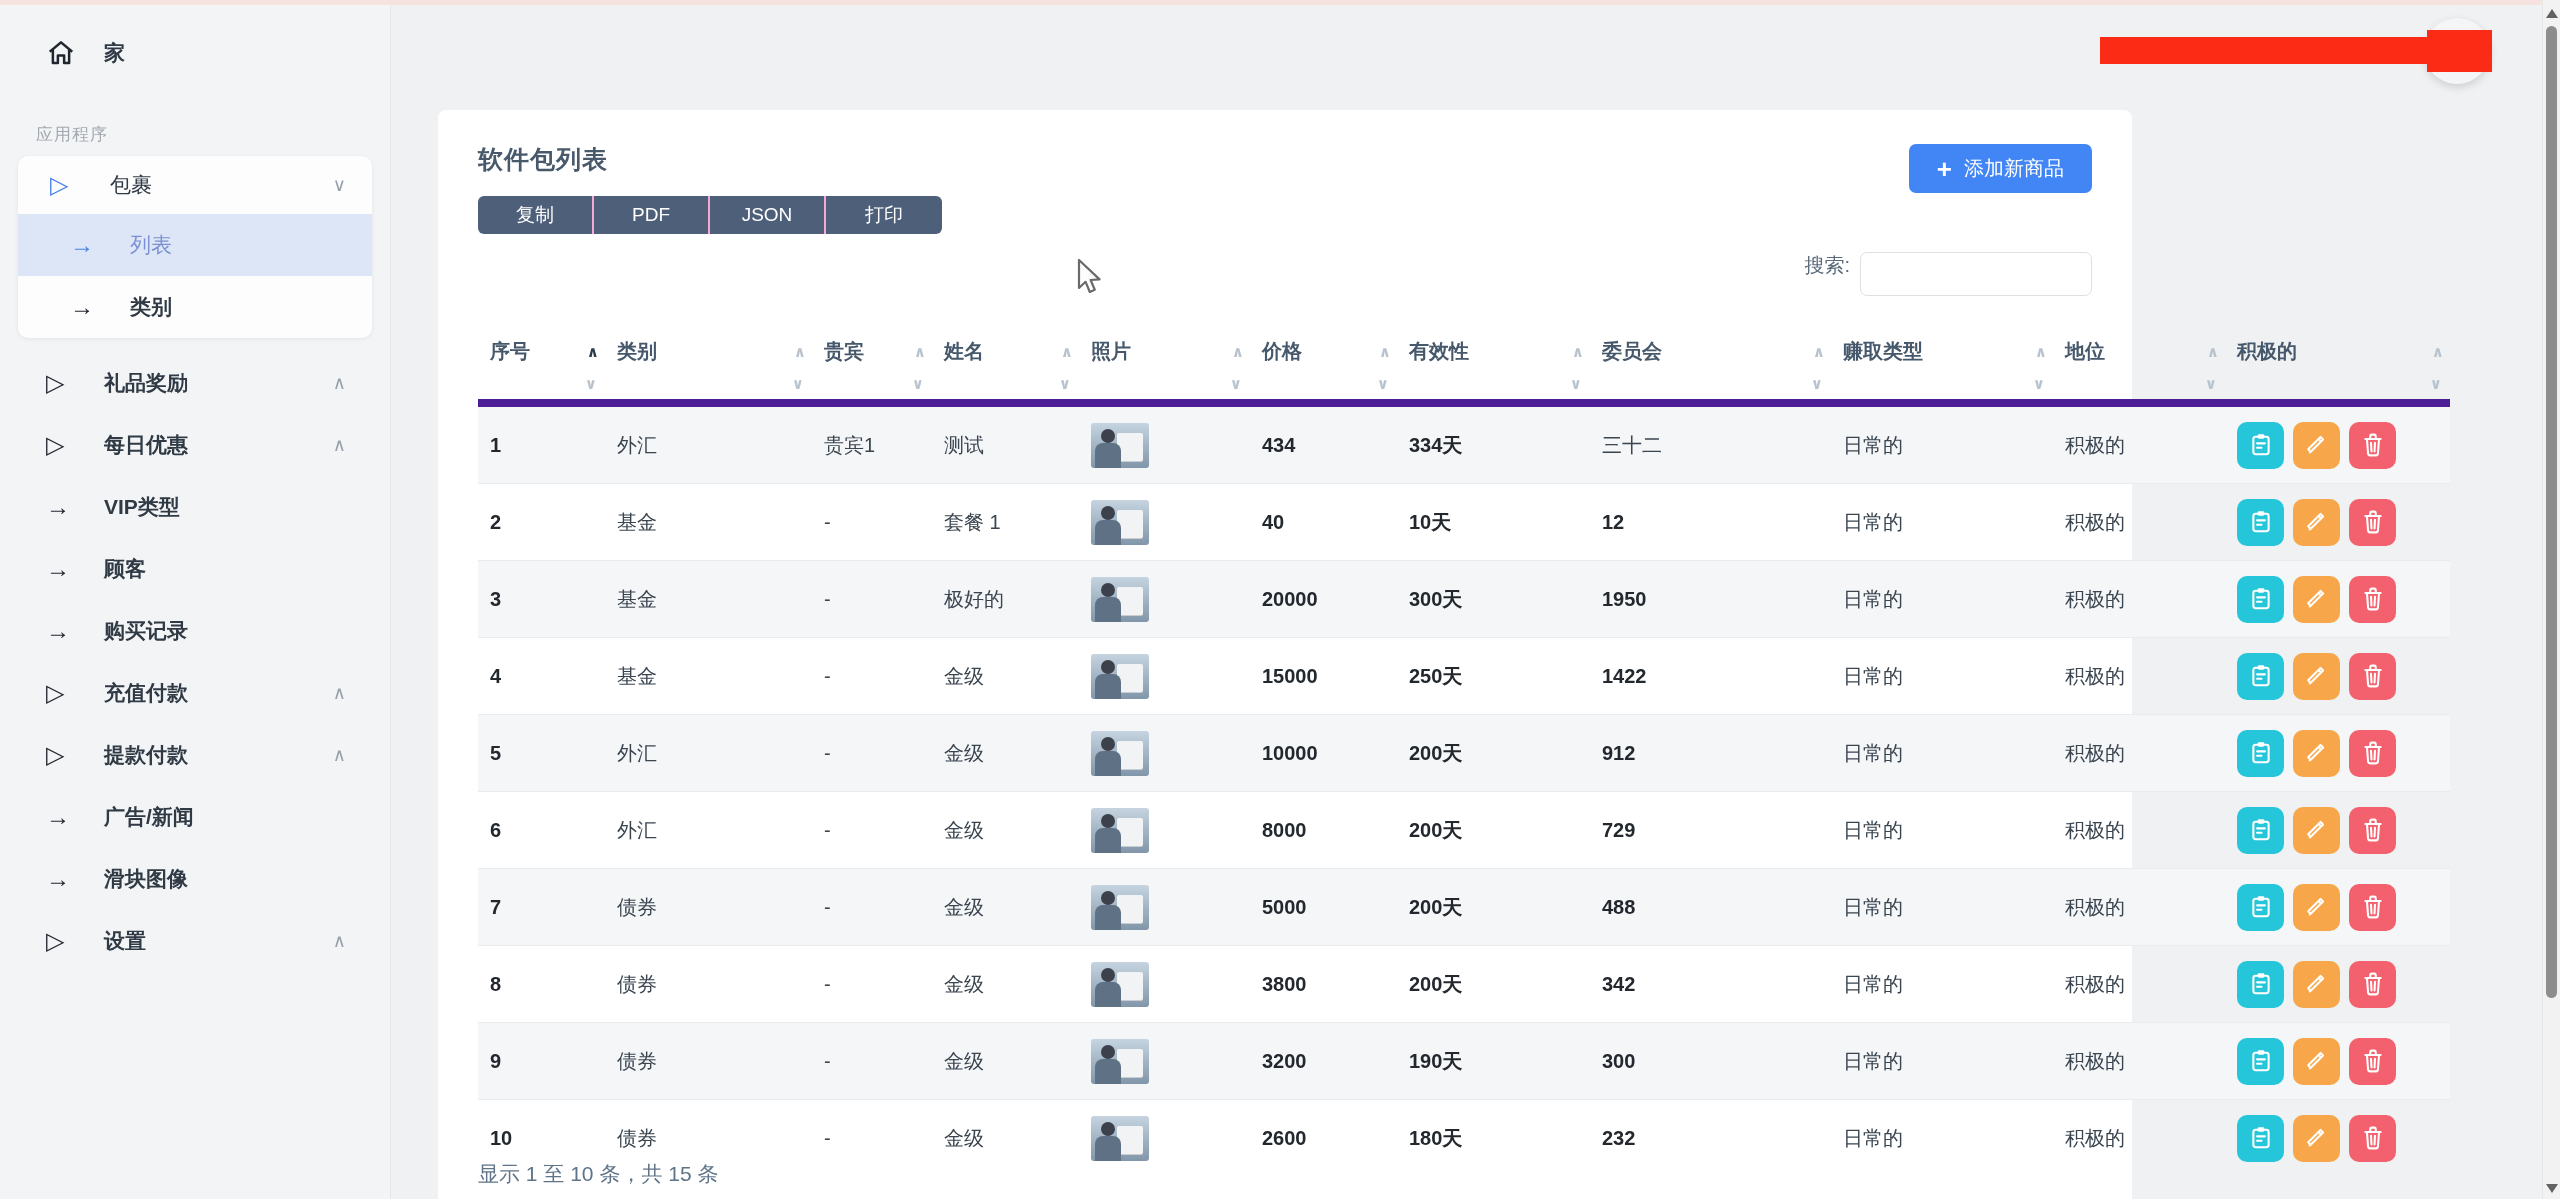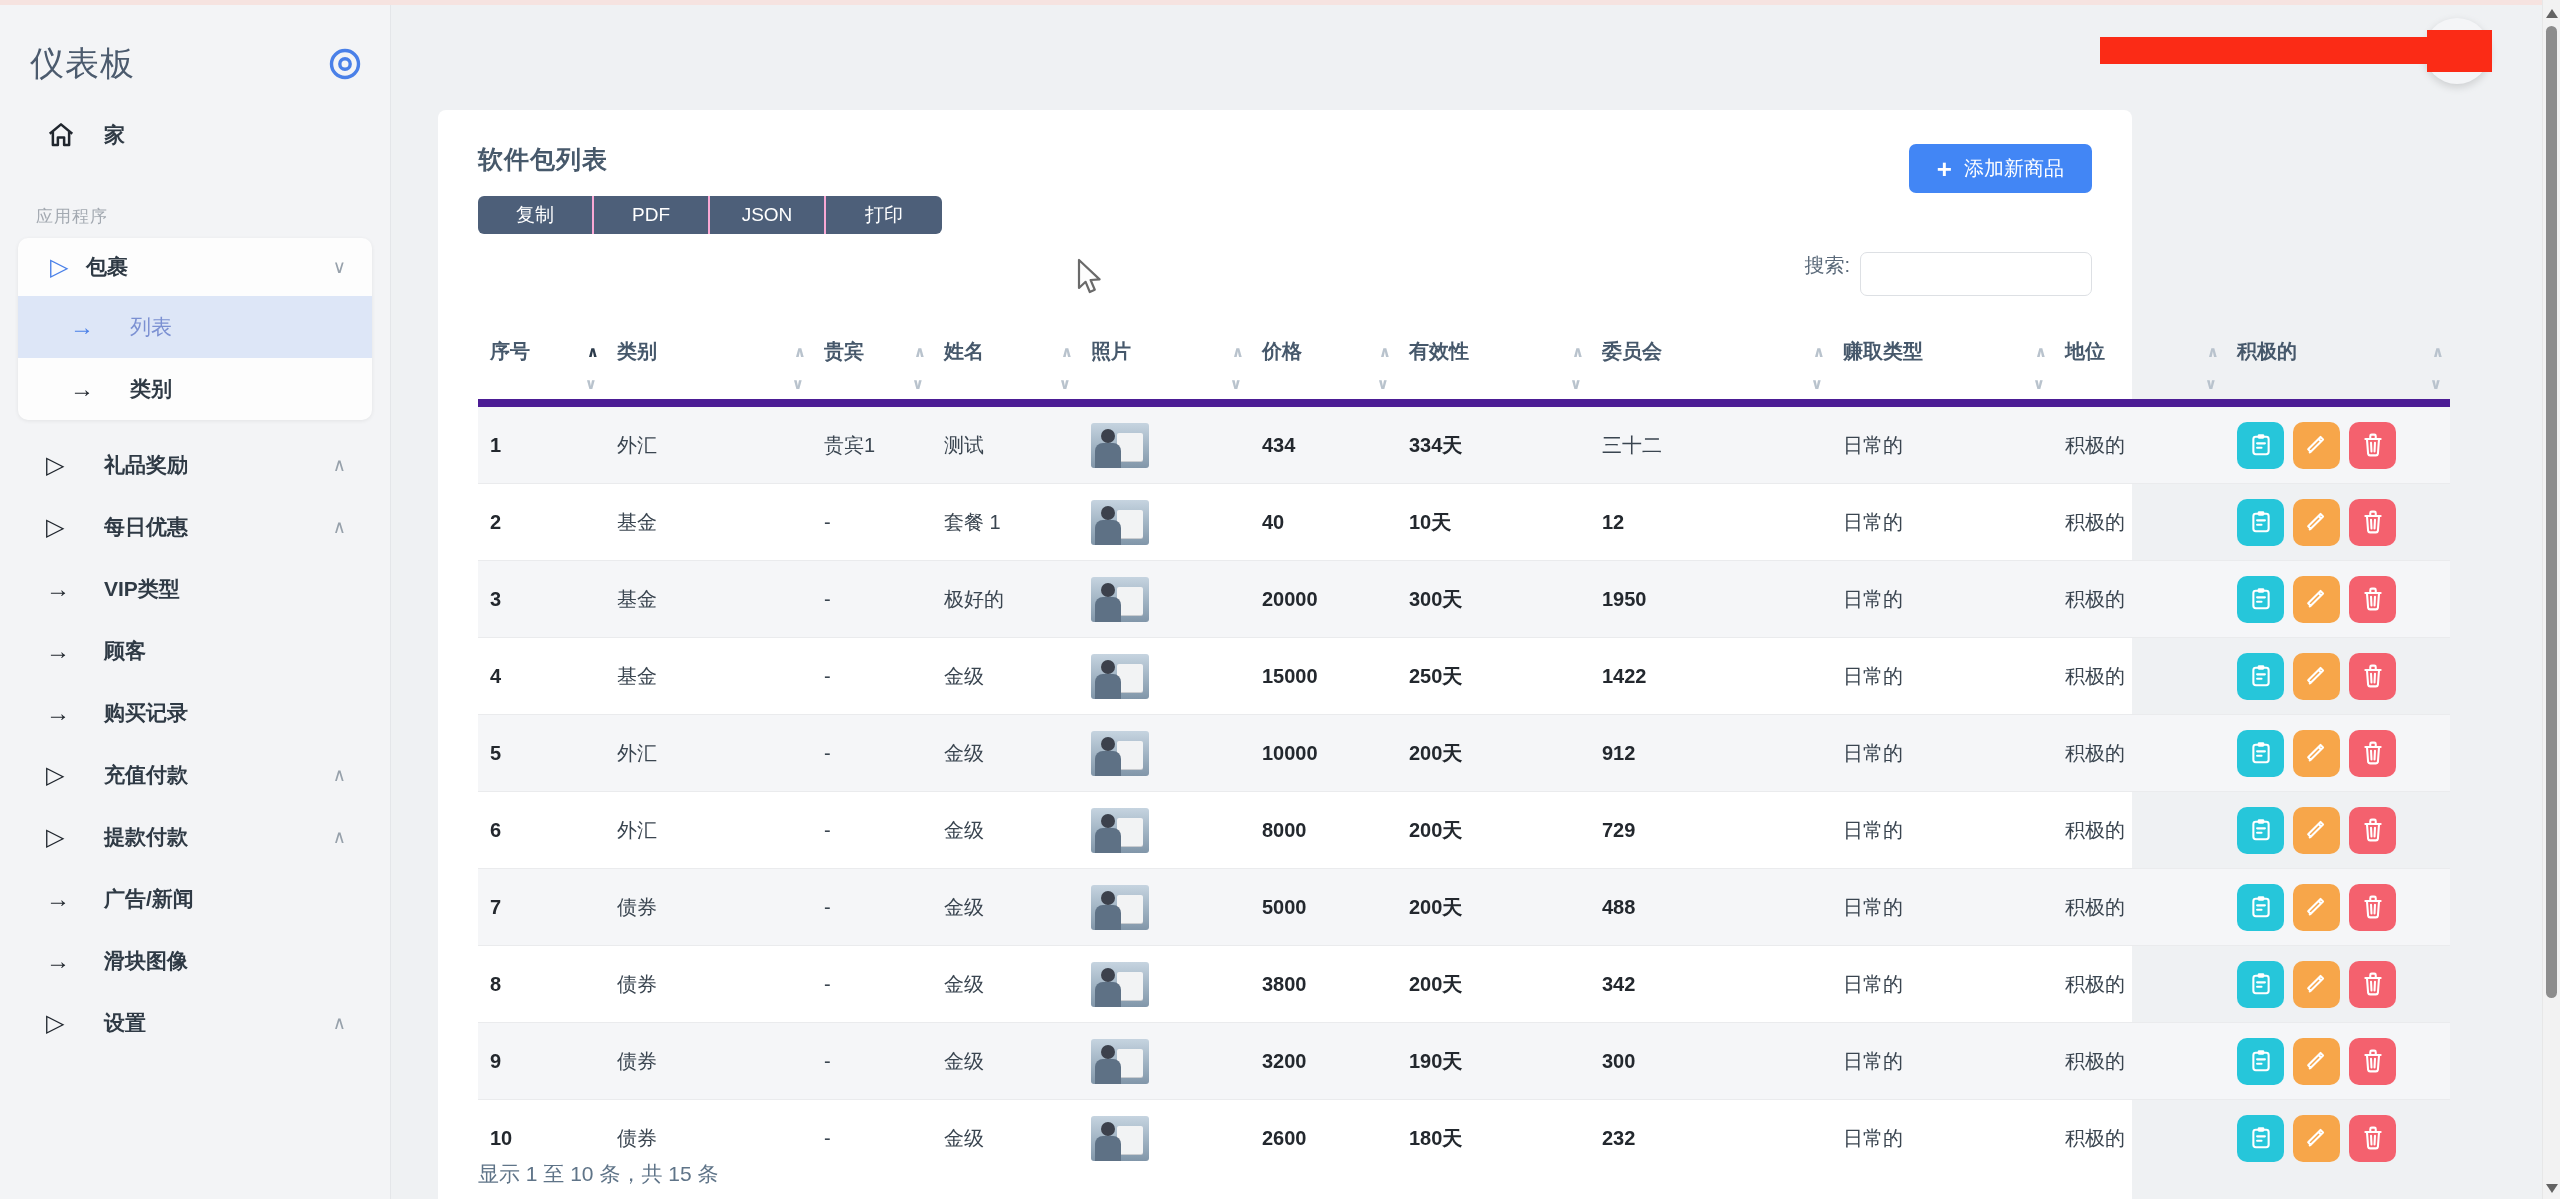--- a/index.html
+++ b/index.html
@@ -13,21 +13,21 @@
   .brand{font-size:34px;color:#4c5b6e;font-weight:500;letter-spacing:1px;}
   .target-btn{width:34px;height:34px;cursor:pointer;}
   .home-row{display:flex;align-items:center;height:60px;margin-top:18px;padding-left:46px;cursor:pointer;}
   .home-row .home-ic{width:30px;height:30px;}
   .home-row .lbl{margin-left:28px;font-size:21px;font-weight:700;color:#2f3a45;}
   .section-label{margin:40px 0 6px 36px;font-size:17px;color:#a3a9b1;letter-spacing:1px;}
   .group-card{margin:10px 18px 4px 18px;background:#fdfdfd;border-radius:10px;box-shadow:0 1px 4px rgba(0,0,0,.07);overflow:hidden;}
   .g-row{display:flex;align-items:center;height:58px;cursor:pointer;}
   .g-parent{padding:0 26px 0 32px;}
   .g-parent .play{color:#4a80e8;font-size:24px;width:34px;}
-  .g-parent .lbl{font-size:21px;font-weight:700;color:#2f3a45;flex:1;margin-left:2px;}
+  .g-parent .lbl{font-size:21px;font-weight:400;color:#2f3a45;flex:1;margin-left:26px;}
   .g-parent .chev{color:#97a1ab;font-size:18px;}
   .g-sub{padding-left:52px;height:62px;}
   .g-sub .arr{font-size:24px;width:30px;}
   .g-sub .lbl{font-size:21px;margin-left:30px;}
   .g-sub.active{background:#dde6f7;}
   .g-sub.active .arr{color:#4b80e8;}
   .g-sub.active .lbl{color:#7b90d2;font-weight:500;}
   .g-sub.plain .arr{color:#20262e;}
   .g-sub.plain .lbl{color:#2f3a45;font-weight:700;}
   .side-items{margin-top:14px;}
@@ -84,29 +84,20 @@
 
   .cursor{position:absolute;left:1076px;top:258px;pointer-events:none;}
 </style>
 </head>
 <body>
 
 <div class="screen">
   <div class="top-strip"></div>
 
   <div class="sidebar">
-    <div class="brand-row">
-      <div class="brand">仪表板</div>
-      <div class="target-btn">
-        <svg width="34" height="34" viewBox="0 0 34 34">
-          <circle cx="17" cy="17" r="13.5" fill="none" stroke="#4a80e8" stroke-width="3.4"></circle>
-          <circle cx="17" cy="17" r="5.2" fill="none" stroke="#4a80e8" stroke-width="3.4"></circle>
-        </svg>
-      </div>
-    </div>
 
     <div class="home-row">
       <span class="home-ic">
         <svg width="30" height="30" viewBox="0 0 24 24" fill="none" stroke="#20262e" stroke-width="2" stroke-linejoin="round">
           <path d="M3 11 L12 3.5 L21 11"></path>
           <path d="M5.5 9.5 V20 H9.5 V14 H14.5 V20 H18.5 V9.5"></path>
         </svg>
       </span>
       <span class="lbl">家</span>
     </div>

